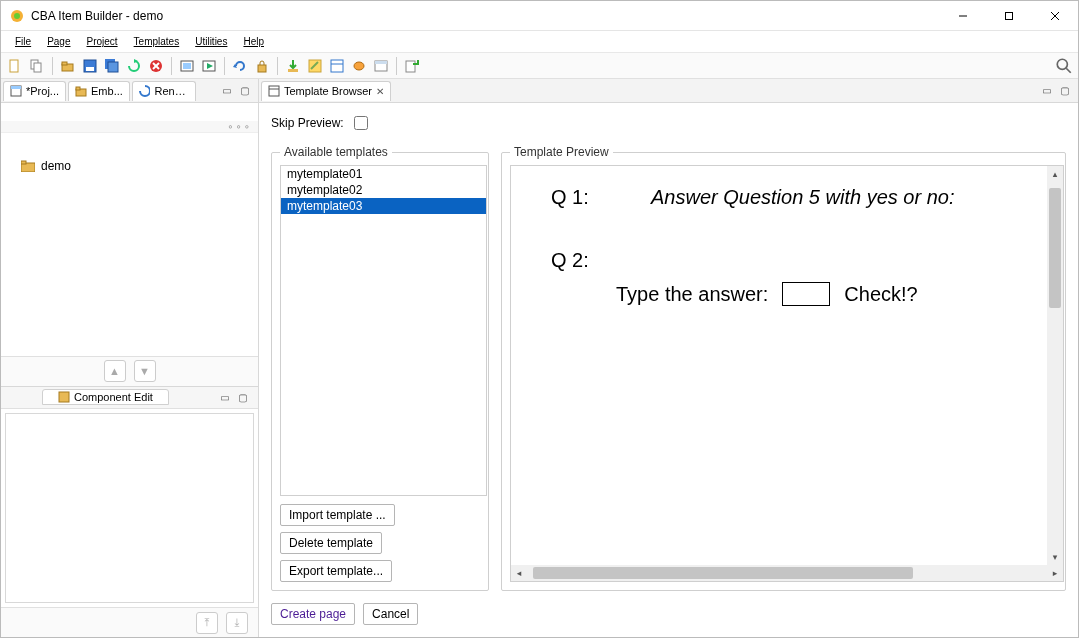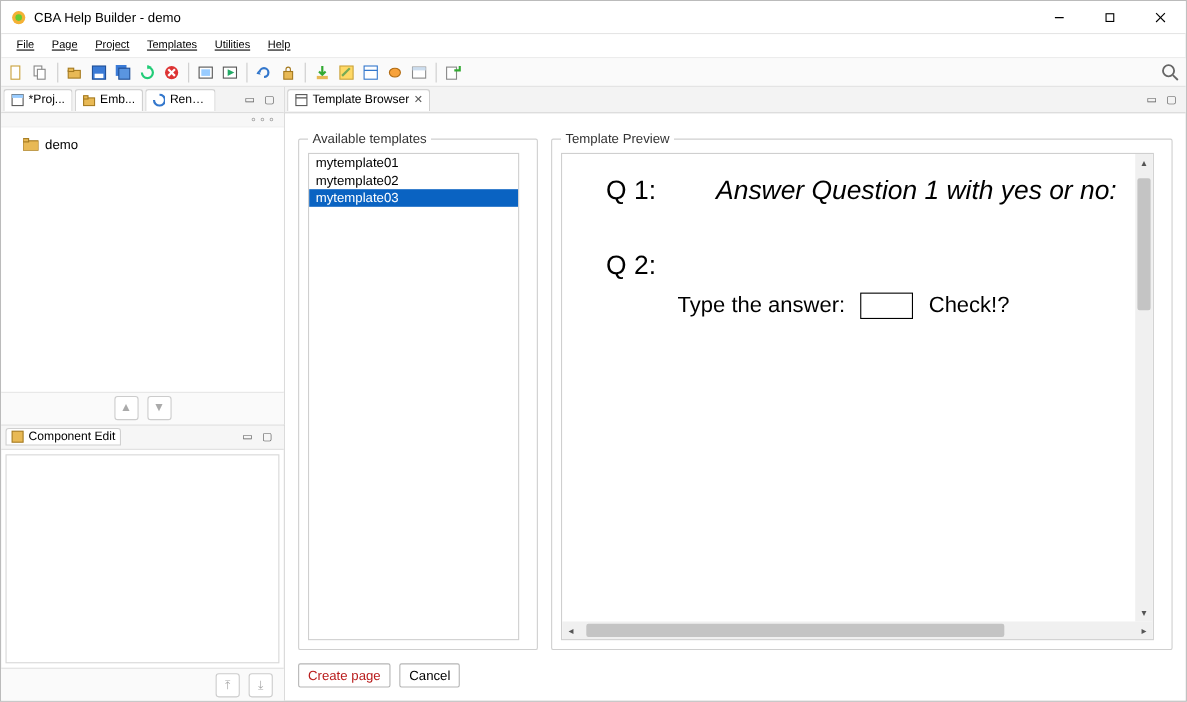--- a/index.html
+++ b/index.html
@@ -34,71 +34,71 @@
   .view-tabs { height:24px; background:#f3f3f3; border-bottom:1px solid #d8d8d8; display:flex; align-items:center; font-size:11px; padding:0 2px;}
   .view-tab { display:flex; align-items:center; height:20px; padding:0 6px; margin-right:2px; border:1px solid #d0d0d0; border-bottom:none; background:#fff; border-top-left-radius:3px; border-top-right-radius:3px; gap:4px; max-width:64px; }
   .view-tab.wide { max-width:160px; }
   .view-tab .tab-label { white-space:nowrap; overflow:hidden; text-overflow:ellipsis; }
   .view-tab .tab-close { font-size:10px; color:#555;}
   .view-icons-right { margin-left:auto; display:flex; gap:4px; padding-right:4px; color:#555; font-size:10px;}
   .mini-btn { width:14px; height:14px; display:flex; align-items:center; justify-content:center; }
 
   
   .panel { display:flex; flex-direction:column; }
-  .proj-panel { flex:1 1 55%; border-right:1px solid #d8d8d8; }
+  .proj-panel { flex:1 1 55%; border-right:1px solid #d8d8d8;gap:18px; }
   .proj-body { flex:1; background:#fff; padding:6px; font-size:12px; overflow:auto; position:relative; }
   .dot-row { text-align:right; color:#999; font-size:10px; letter-spacing:2px; padding:0 6px; border-bottom:1px solid #eee; background:#f7f7f7;}
   .tree-item { display:flex; align-items:center; gap:6px; padding:2px 4px 2px 14px; }
   .folder-icon { width:14px; height:12px; }
 
   .proj-footer { height:30px; border-top:1px solid #e0e0e0; display:flex; align-items:center; justify-content:center; gap:8px; background:#fafafa;}
   .arrow-btn { width:22px; height:22px; border:1px solid #ccc; border-radius:3px; background:#fff; display:flex; align-items:center; justify-content:center; color:#aaa; font-size:11px;}
 
   
   .comp-panel { flex:1 1 45%; border-top:1px solid #d8d8d8; border-right:1px solid #d8d8d8; display:flex; flex-direction:column;}
   .comp-header { height:22px; display:flex; align-items:center; font-size:11px; padding:0 4px; border-bottom:1px solid #e0e0e0; background:#f6f6f6;}
-  .comp-header .tab-like { display:flex; align-items:center; gap:4px; border:1px solid #d0d0d0; padding:1px 4px; background:#fff; border-radius:3px 3px 0 0;}
+  .comp-header .tab-like { display:flex; align-items:center; gap:4px; border:1px solid #d0d0d0; padding:1px 15px; background:#fff; border-radius:3px 3px 0 0;margin-left:37px;}
   .comp-body { flex:1; border:1px solid #d8d8d8; margin:4px; background:#fff;}
   .comp-footer { height:30px; border-top:1px solid #e0e0e0; display:flex; align-items:center; justify-content:flex-end; gap:8px; background:#fafafa; padding-right:10px;}
 
   
   .right-body { flex:1; padding:10px 12px 12px 12px; display:flex; flex-direction:column; min-height:0;}
   .form-row { display:flex; align-items:center; font-size:12px; gap:6px; margin-bottom:6px;}
   .form-row label { }
   .info-icon { width:12px; height:12px; background:#0a63c2; color:#fff; font-size:8px; font-weight:bold; display:inline-flex; align-items:center; justify-content:center; border-radius:2px;}
   input[type=text].page-name { flex:1; height:20px; border:1px solid #b5b5b5; padding:0 4px; font-size:12px;}
   .chk { width:14px; height:14px; accent-color:#0a63c2; }
   .chk-label { font-size:12px; }
 
   .panels-row { display:flex; gap:12px; flex:1; min-height:0; margin-top:6px;}
-  fieldset.group { border:1px solid #cfcfcf; border-radius:2px; padding:6px 16px 8px 8px; margin:0; min-width:0;}
+  fieldset.group { border:1px solid #cfcfcf; border-radius:2px; padding:6px 1px 8px 8px; margin:0; min-width:0;}
   fieldset.group > legend { font-size:12px; padding:0 4px; color:#333;}
   .avail-group { width:218px; display:flex; flex-direction:column;}
   .template-list { flex:1; border:1px solid #cfcfcf; background:#fff; font-size:12px; overflow:auto;}
   .template-list .opt { padding:1px 6px; cursor:default;}
   .template-list .opt.selected { background:#0a63c2; color:#fff;}
   .avail-btns { display:flex; flex-wrap:wrap; gap:6px; margin-top:8px;}
   .btn { border:1px solid #b5b5b5; background:#fff; font-size:12px; padding:3px 8px; border-radius:2px; cursor:default;}
-  .btn:disabled, .btn.disabled { color:#b91c1c; }
+  .btn:disabled, .btn.disabled { color:#4c1d95; }
 
   .preview-group { flex:1; display:flex; flex-direction:column; min-width:0;}
   .preview-frame { flex:1; border:1px solid #cfcfcf; background:#fff; position:relative; overflow:hidden;}
   .preview-scroll-v { position:absolute; top:0; right:0; bottom:16px; width:16px; background:#f0f0f0; display:flex; flex-direction:column;}
   .preview-scroll-v .sv-btn { height:16px; display:flex; align-items:center; justify-content:center; color:#555; font-size:9px;}
   .preview-scroll-v .sv-track { flex:1; position:relative;}
   .preview-scroll-v .sv-thumb { position:absolute; left:2px; right:2px; top:6px; height:120px; background:#c4c4c4; border-radius:2px;}
 
   .preview-scroll-h { position:absolute; left:0; right:0; bottom:0; height:16px; background:#f0f0f0; display:flex;}
   .preview-scroll-h .sh-btn { width:16px; display:flex; align-items:center; justify-content:center; color:#555; font-size:9px;}
   .preview-scroll-h .sh-track { flex:1; position:relative;}
   .preview-scroll-h .sh-thumb { position:absolute; top:2px; bottom:2px; left:6px; width:380px; background:#c4c4c4; border-radius:2px;}
 
   .preview-content { position:absolute; top:0; left:0; right:16px; bottom:16px; overflow:hidden; padding:20px 0 0 40px; color:#000;}
   .preview-content h1 { font-family: Arial, sans-serif; font-weight:400; font-size:36px; margin:30px 0 40px 0; white-space:nowrap;}
-  .preview-content .qrow { display:flex; font-family: Arial, sans-serif; font-size:24px; margin-bottom:10px;align-items:flex-end;}
+  .preview-content .qrow { display:flex; font-family: Arial, sans-serif; font-size:20px; margin-bottom:10px;align-items:flex-end;}
   .preview-content .qlabel { width:100px; }
   .preview-content .qtext { font-style:italic; }
   .preview-content .answers { margin-left:100px; }
   .preview-content .ansbox { border:1px solid #000; font-size:20px; padding:0 6px; font-family: Arial, sans-serif;}
   .preview-content .row2 { margin-top:40px;}
   .preview-content .typerow { margin-left:65px; display:flex; align-items:center; gap:14px; font-family: Arial, sans-serif; font-size:20px; margin-top:6px;}
   .preview-content .typerow input { width:48px; height:24px; border:1px solid #000; font-size:18px;}
 
   .bottom-buttons { margin-top:12px; display:flex; gap:8px;}
 
@@ -107,21 +107,21 @@
 </head>
 <body>
 
 <div class="titlebar">
   <span class="app-icon">
     <svg viewBox="0 0 16 16">
         <circle cx="8" cy="8" r="6" fill="#f4b135"></circle>
         <circle cx="8" cy="8" r="3" fill="#6c3"></circle>
       </svg>
   </span>
-  <span class="title">CBA Help Builder - demo</span>
+  <span class="title">CBA Item Builder - demo</span>
   <div class="win-btns">
     <div class="win-btn">
         <svg width="10" height="10">
           <line x1="1" y1="5" x2="9" y2="5" stroke="#000" stroke-width="1"></line>
         </svg>
       </div>
     <div class="win-btn">
         <svg width="10" height="10">
           <rect x="1.5" y="1.5" width="7" height="7" fill="none" stroke="#000" stroke-width="1"></rect>
         </svg>
@@ -338,39 +338,48 @@
         <span class="tab-label">Template Browser</span>
         <span class="tab-close">✕</span>
       </div>
       <div class="view-icons-right">
         <div class="mini-btn">▭</div>
         <div class="mini-btn">▢</div>
       </div>
     </div>
 
     <div class="right-body">
+      <div class="form-row">
+        <label>Skip Preview:</label>
+        <input type="checkbox" class="chk" style="accent-color: rgb(136, 136, 136);">
+      </div>
 
       <div class="panels-row">
 
         <fieldset class="group avail-group">
           <legend>Available templates</legend>
           <div class="template-list">
             <div class="opt">mytemplate01</div>
             <div class="opt">mytemplate02</div>
             <div class="opt selected">mytemplate03</div>
           </div>
+          <div class="avail-btns">
+            <button class="btn">Import template ...</button>
+            <button class="btn">Delete template</button>
+            <button class="btn">Export template...</button>
+          </div>
         </fieldset>
 
         <fieldset class="group preview-group">
           <legend>Template Preview</legend>
           <div class="preview-frame">
             <div class="preview-content">
               <div class="qrow">
                 <div class="qlabel">Q 1:</div>
-                <div class="qtext">Answer Question 1 with yes or no:</div>
+                <div class="qtext">Answer Question 5 with yes or no:</div>
               </div>
               <div class="qrow row2">
                 <div class="qlabel">Q 2:</div>
               </div>
               <div class="typerow">
                 <span>Type the answer:</span>
                 <input type="text" value="" style="">
                 <span>Check!?</span>
               </div>
             </div>

